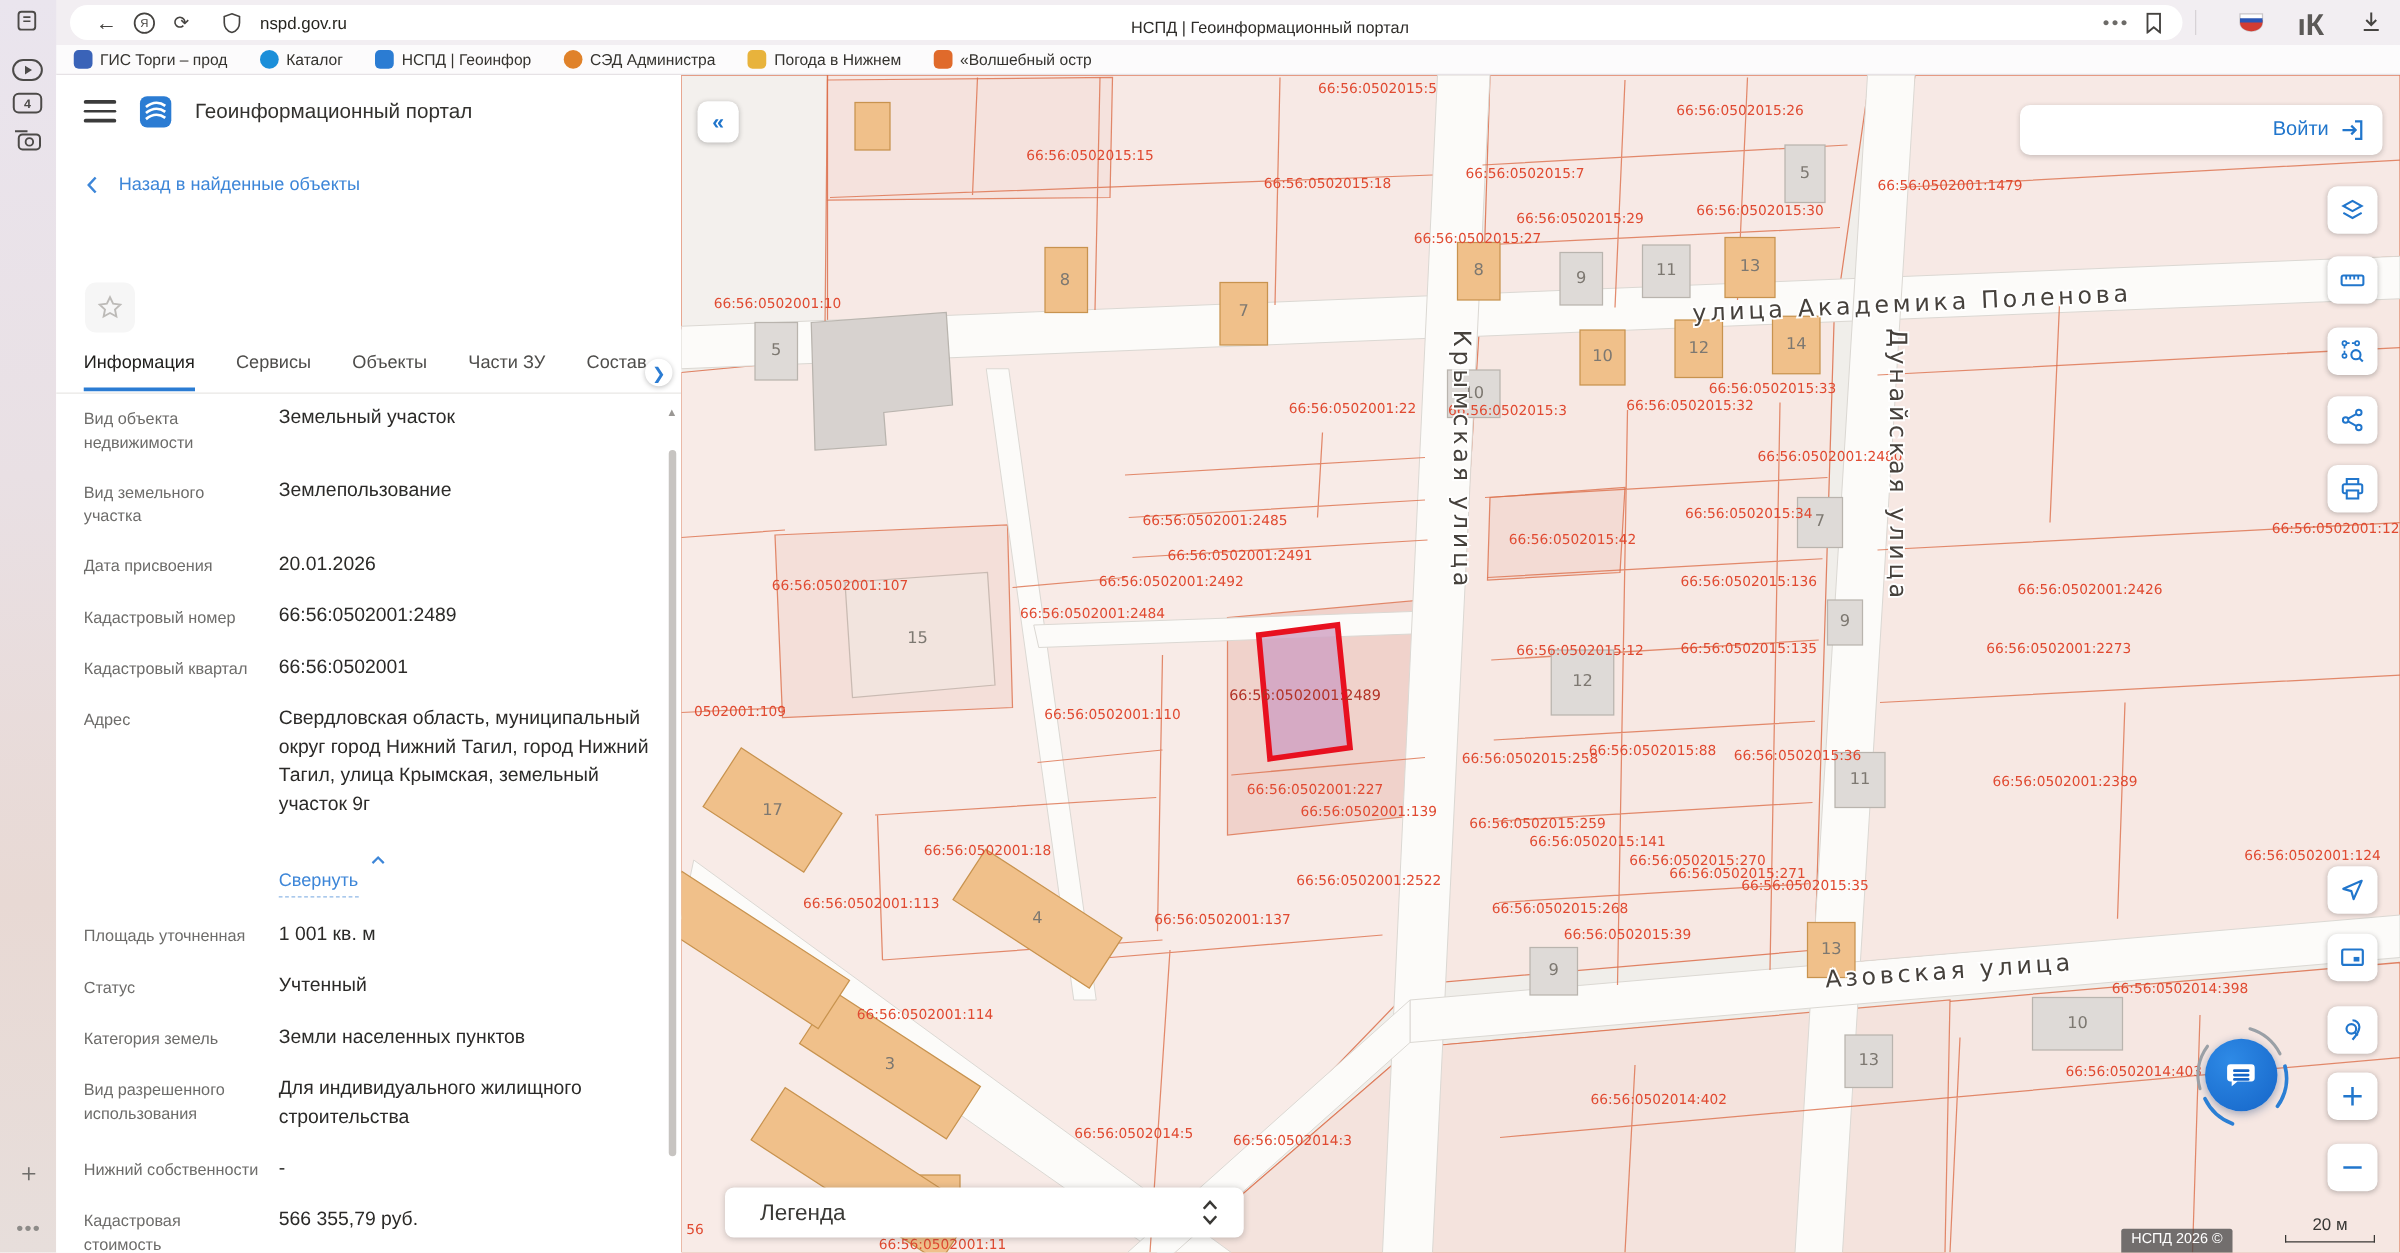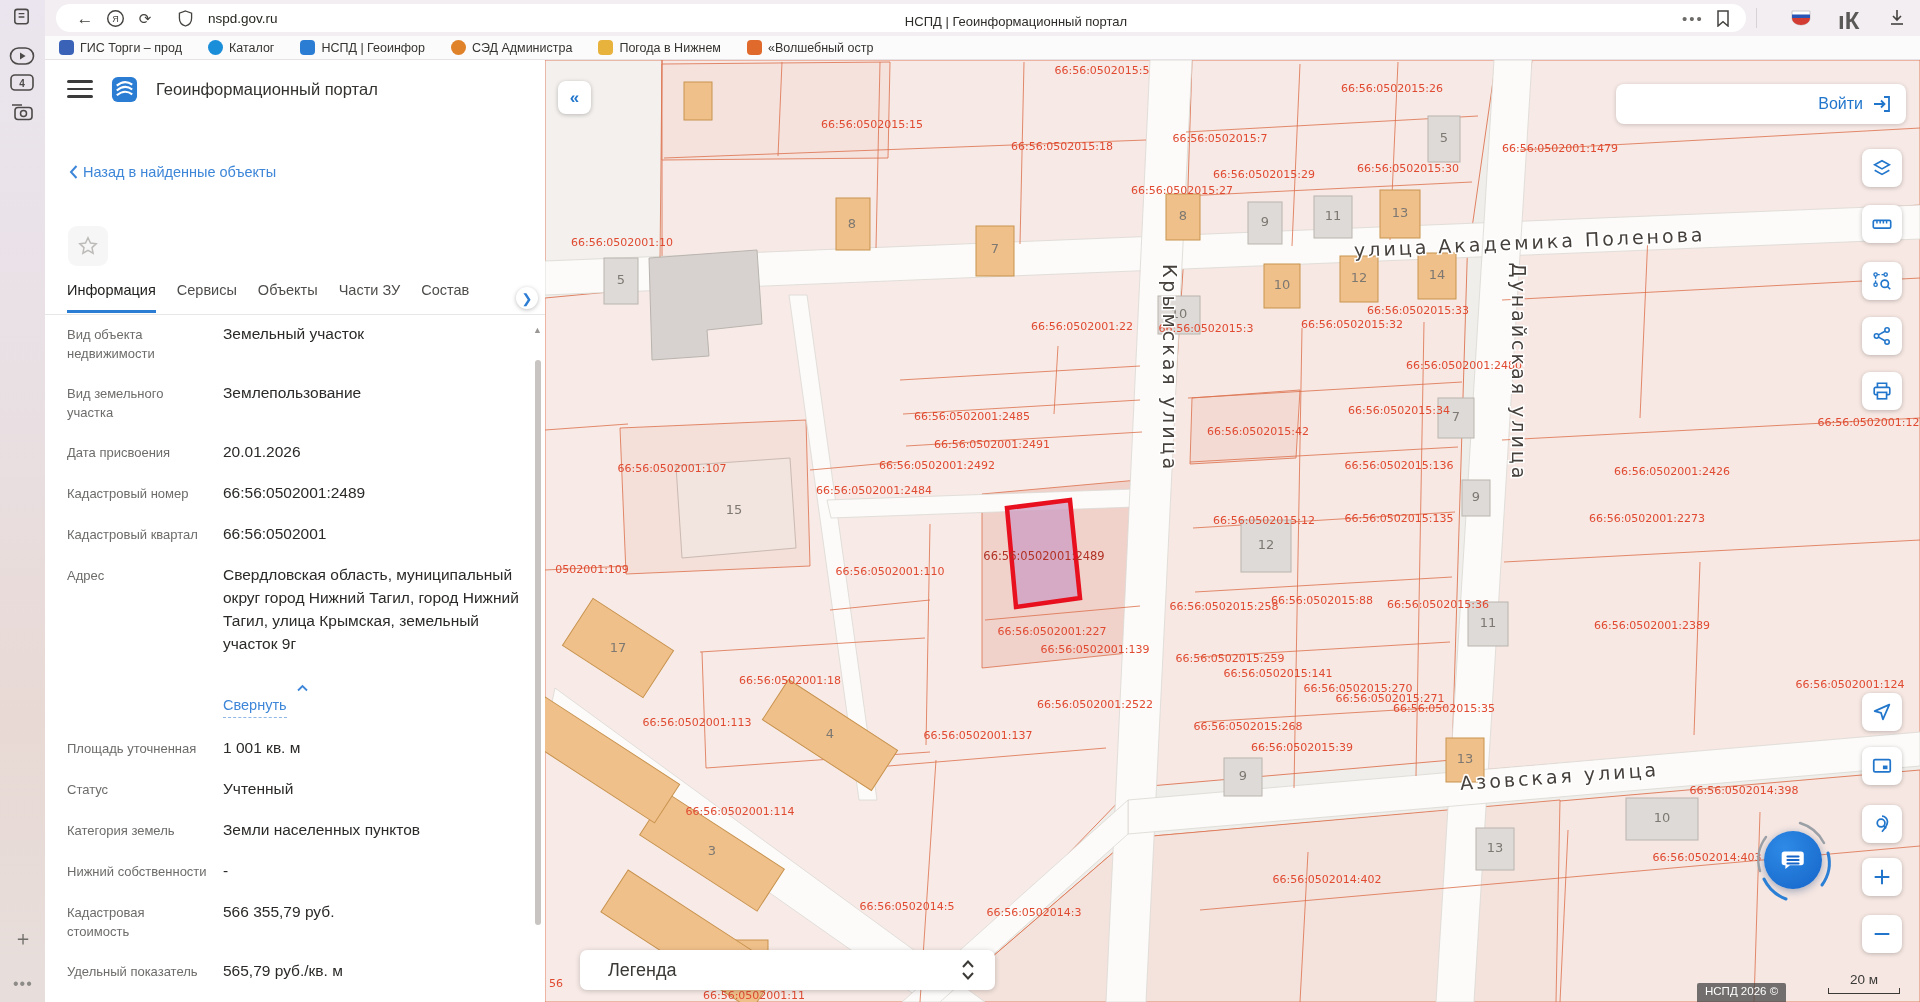--- a/index.html
+++ b/index.html
@@ -18,24 +18,24 @@
   #page-title-ct { position:absolute; left:340px; top:10px; width:1240px; text-align:center; font-size:13px; color:#2e2c29; }
   #url-text { font-size:13.5px; color:#26251f; margin-left:8px; }
   .tb-btn { display:flex; align-items:center; justify-content:center; width:30px; height:26px; }
 
   
   #panel { position:absolute; left:45px; top:60px; width:500px; height:942px; background:#ffffff; }
   #panel-header { position:absolute; left:0; top:0; width:500px; height:58px; display:flex; align-items:center; gap:18px; padding-left:22px; }
   #burger { width:26px; height:18px; display:flex; flex-direction:column; justify-content:space-between; cursor:pointer; }
   #burger span { display:block; height:2.6px; background:#3b3b3b; border-radius:2px; }
   #app-title { font-size:16.5px; color:#33322f; }
-  #back-link { position:absolute; left:24px; top:80px; color:#3d86d8; font-size:14.5px; display:flex; gap:5px; align-items:center; cursor:pointer;margin-top:24px; }
+  #back-link { position:absolute; left:24px; top:80px; color:#3d86d8; font-size:14.5px; display:flex; gap:17px; align-items:center; cursor:pointer; }
   #obj-title { position:absolute; left:22px; top:120px; font-size:19.5px; color:#1f1e1c; letter-spacing:.2px; }
   #star-btn { position:absolute; left:23px; top:166px; width:40px; height:40px; border-radius:9px; background:#f6f6f6; display:flex; align-items:center; justify-content:center; color:#b9b7b4; font-size:21px; cursor:pointer; }
-  #tabs { position:absolute; left:22px; top:222px; width:478px; display:flex; gap:21px; font-size:14.5px; color:#4e4d4b; }
+  #tabs { position:absolute; left:22px; top:222px; width:478px; display:flex; gap:33px; font-size:14.5px; color:#4e4d4b; }
   .tab { padding-bottom:12px; cursor:pointer; white-space:nowrap; }
   .tab.active { color:#21201e; border-bottom:3px solid #2b7cd3; }
   #tabs-divider { position:absolute; left:0; top:254px; width:500px; height:1px; background:#e9e7e5; }
   #tab-more { position:absolute; left:471px; top:227px; width:22px; height:22px; border-radius:50%; background:#ffffff; box-shadow:0 1px 4px rgba(0,0,0,.25); color:#2b7cd3; font-size:13px; display:flex; align-items:center; justify-content:center; cursor:pointer; }
   #fields { position:absolute; left:22px; top:262px; width:452px; height:680px; overflow:hidden; }
   .frow { display:flex; margin-bottom:18px; }
   .flabel { width:140px; flex:0 0 140px; font-size:13px; color:#6d6c6a; line-height:19px; padding-top:3px; }
   .fvalue { margin-left:16px; font-size:15.5px; color:#2b2a28; line-height:23px; }
   .collapse-link { color:#3d86d8; font-size:14.5px; margin-top:3px; display:flex; align-items:center; gap:10px; cursor:pointer; }
   .collapse-link .txt { border-bottom:1px dashed #8fb8e6;margin-top:36px; }
@@ -237,20 +237,24 @@
         <div class="flabel">Площадь уточненная</div>
         <div class="fvalue">1 001 кв. м</div>
       </div>
       <div class="frow">
         <div class="flabel">Статус</div>
         <div class="fvalue">Учтенный</div>
       </div>
       <div class="frow">
         <div class="flabel">Категория земель</div>
         <div class="fvalue">Земли населенных пунктов</div>
+      </div>
+      <div class="frow">
+        <div class="flabel">Вид разрешенного использования</div>
+        <div class="fvalue">Для индивидуального жилищного строительства</div>
       </div>
       <div class="frow">
         <div class="flabel">Нижний собственности</div>
         <div class="fvalue">-</div>
       </div>
       <div class="frow">
         <div class="flabel">Кадастровая стоимость</div>
         <div class="fvalue">566 355,79 руб.</div>
       </div>
       <div class="frow">

